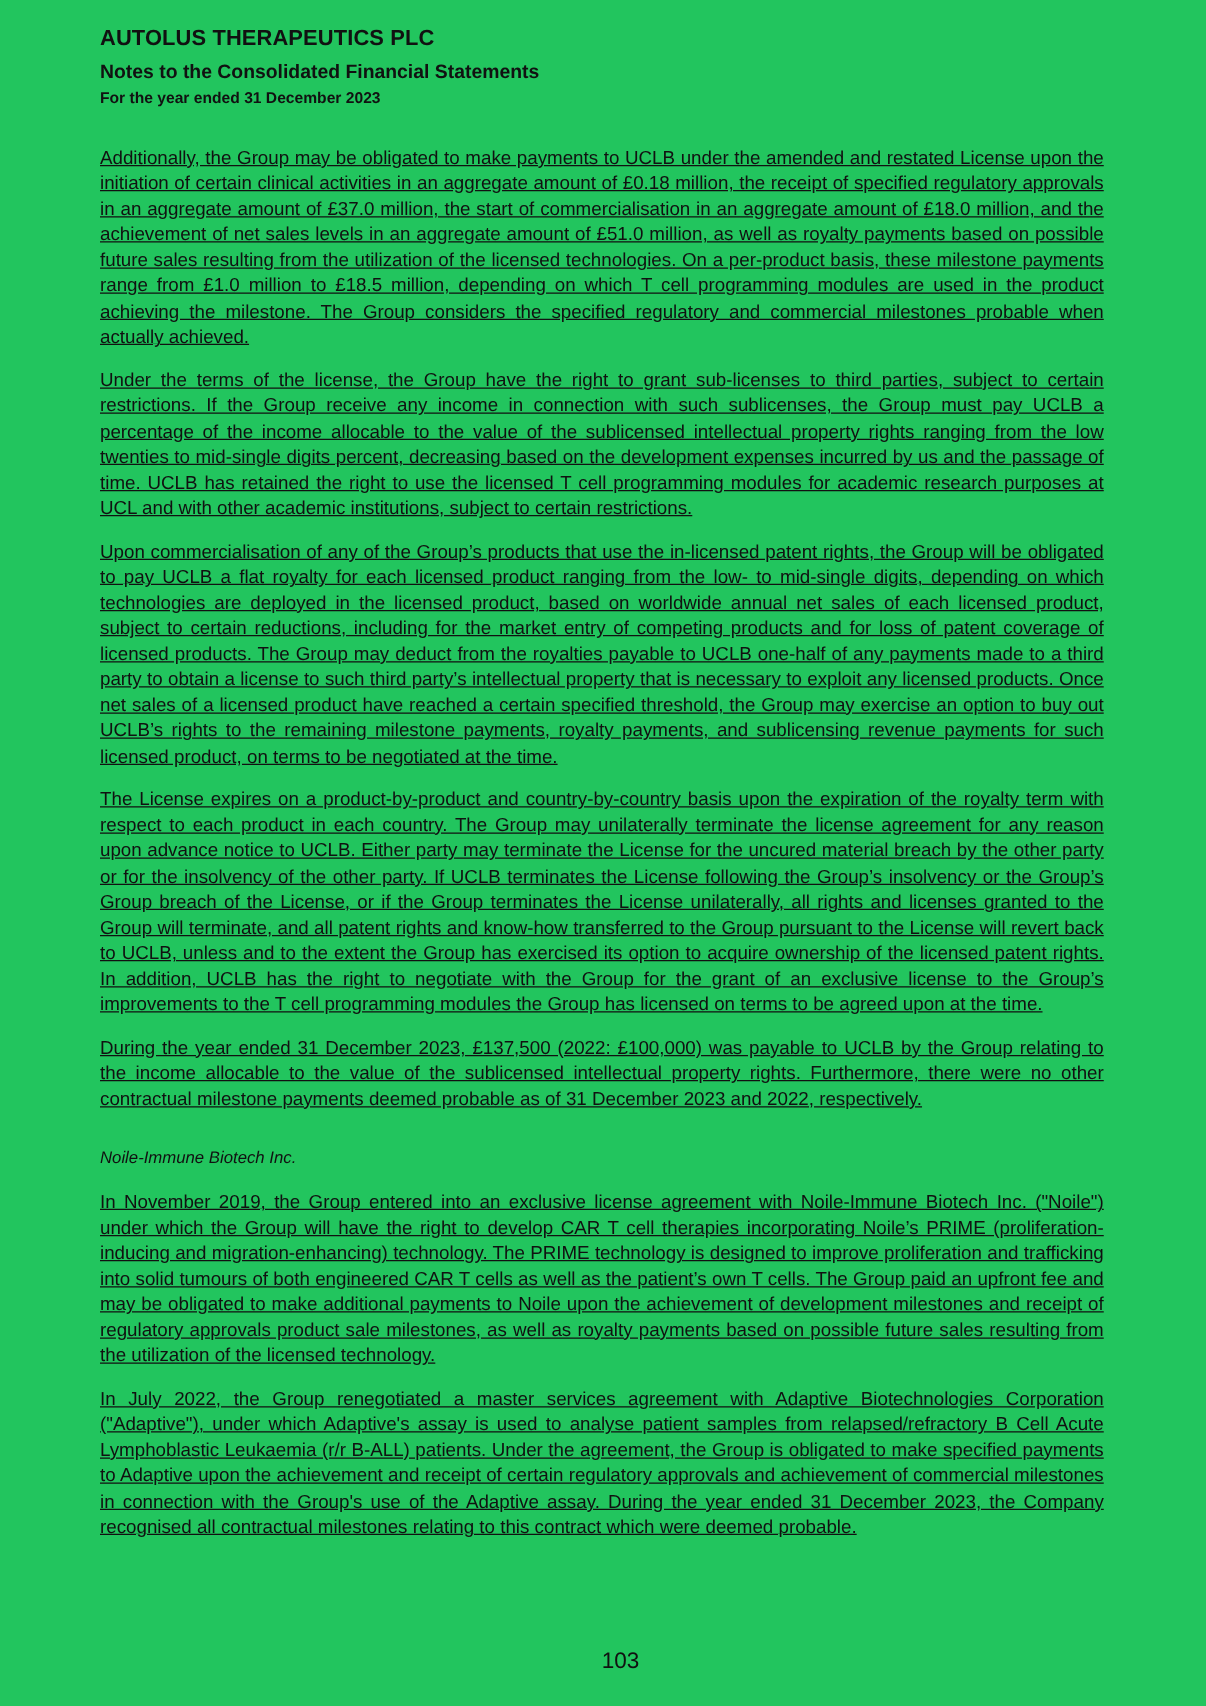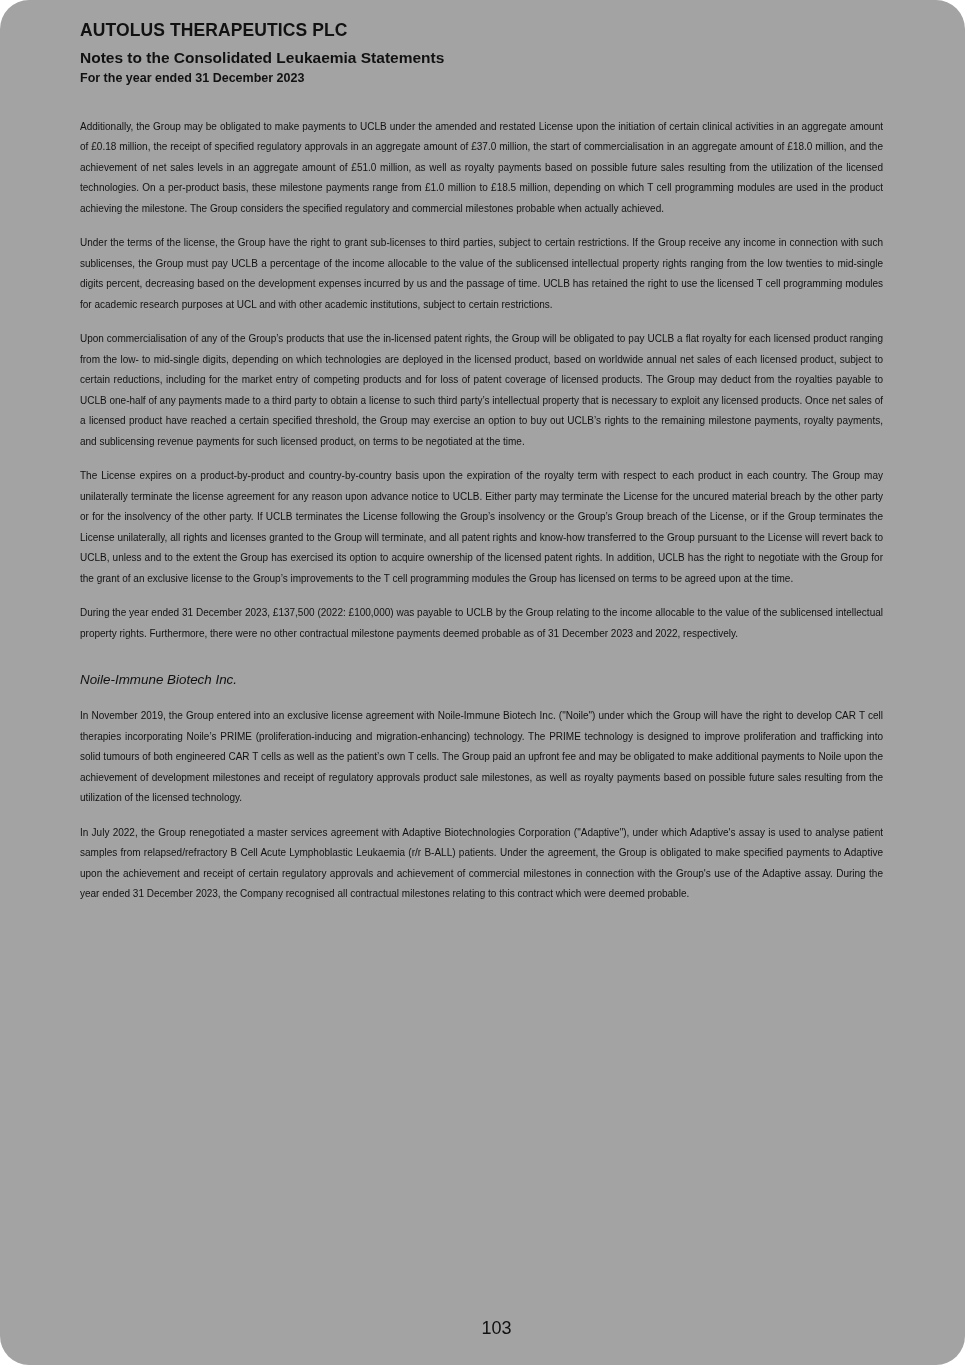--- a/index.html
+++ b/index.html
@@ -4,27 +4,26 @@
 <style>
   html, body {
     margin: 0;
     padding: 0;
     background: #ffffff;
   }
   .page {
     position: relative;
     width: 965px;
     height: 1365px;
-    background: #a3a3a3;
+    background: #22c55e;
     color: #111111;
     font-family: "Liberation Sans", sans-serif;
     box-sizing: border-box;
     padding: 20px 82px 0 80px;
     overflow: hidden;
-    border-radius: 29px;
   }
   .doc-header { margin-bottom: 30px; }
   .company-name {
     font-size: 17.5px;
     font-weight: bold;
     letter-spacing: 0.1px;
     margin: 0 0 6px 0;
     line-height: 1.25;
   }
   .doc-subtitle {
@@ -33,24 +32,25 @@
     margin: 0 0 4px 0;
     line-height: 1.25;
   }
   .doc-period {
     font-size: 12.5px;
     font-weight: bold;
     margin: 0;
     line-height: 1.25;
   }
   .body-text p {
-    font-size: 10px;
+    font-size: 15px;
     line-height: 20.5px;
     text-align: justify;
     margin: 0 0 14px 0;
+    text-decoration: underline;
   }
   .section-heading {
     font-size: 13.4px;
     font-weight: normal;
     font-style: italic;
     margin: 26px 0 16px 0;
     line-height: 20px;
   }
   .page-footer {
     position: absolute;
@@ -62,21 +62,21 @@
     color: #111111;
   }
 </style>
 </head>
 <body>
 
 <div class="page">
 
   <div class="doc-header">
     <h1 class="company-name">AUTOLUS THERAPEUTICS PLC</h1>
-    <h2 class="doc-subtitle">Notes to the Consolidated Leukaemia Statements</h2>
+    <h2 class="doc-subtitle">Notes to the Consolidated Financial Statements</h2>
     <h3 class="doc-period">For the year ended 31 December 2023</h3>
   </div>
 
   <div class="body-text">
 
     <p>Additionally, the Group may be obligated to make payments to UCLB under the amended and restated License upon the initiation of certain clinical activities in an aggregate amount of £0.18 million, the receipt of specified regulatory approvals in an aggregate amount of £37.0 million, the start of commercialisation in an aggregate amount of £18.0 million, and the achievement of net sales levels in an aggregate amount of £51.0 million, as well as royalty payments based on possible future sales resulting from the utilization of the licensed technologies. On a per-product basis, these milestone payments range from £1.0 million to £18.5 million, depending on which T cell programming modules are used in the product achieving the milestone. The Group considers the specified regulatory and commercial milestones probable when actually achieved.</p>
     <p>Under the terms of the license, the Group have the right to grant sub-licenses to third parties, subject to certain restrictions. If the Group receive any income in connection with such sublicenses, the Group must pay UCLB a percentage of the income allocable to the value of the sublicensed intellectual property rights ranging from the low twenties to mid-single digits percent, decreasing based on the development expenses incurred by us and the passage of time. UCLB has retained the right to use the licensed T cell programming modules for academic research purposes at UCL and with other academic institutions, subject to certain restrictions.</p>
     <p>Upon commercialisation of any of the Group’s products that use the in-licensed patent rights, the Group will be obligated to pay UCLB a flat royalty for each licensed product ranging from the low- to mid-single digits, depending on which technologies are deployed in the licensed product, based on worldwide annual net sales of each licensed product, subject to certain reductions, including for the market entry of competing products and for loss of patent coverage of licensed products. The Group may deduct from the royalties payable to UCLB one-half of any payments made to a third party to obtain a license to such third party’s intellectual property that is necessary to exploit any licensed products. Once net sales of a licensed product have reached a certain specified threshold, the Group may exercise an option to buy out UCLB’s rights to the remaining milestone payments, royalty payments, and sublicensing revenue payments for such licensed product, on terms to be negotiated at the time.</p>
     <p>The License expires on a product-by-product and country-by-country basis upon the expiration of the royalty term with respect to each product in each country. The Group may unilaterally terminate the license agreement for any reason upon advance notice to UCLB. Either party may terminate the License for the uncured material breach by the other party or for the insolvency of the other party. If UCLB terminates the License following the Group’s insolvency or the Group’s Group breach of the License, or if the Group terminates the License unilaterally, all rights and licenses granted to the Group will terminate, and all patent rights and know-how transferred to the Group pursuant to the License will revert back to UCLB, unless and to the extent the Group has exercised its option to acquire ownership of the licensed patent rights. In addition, UCLB has the right to negotiate with the Group for the grant of an exclusive license to the Group’s improvements to the T cell programming modules the Group has licensed on terms to be agreed upon at the time.</p>
     <p>During the year ended 31 December 2023, £137,500 (2022: £100,000) was payable to UCLB by the Group relating to the income allocable to the value of the sublicensed intellectual property rights. Furthermore, there were no other contractual milestone payments deemed probable as of 31 December 2023 and 2022, respectively.</p>

